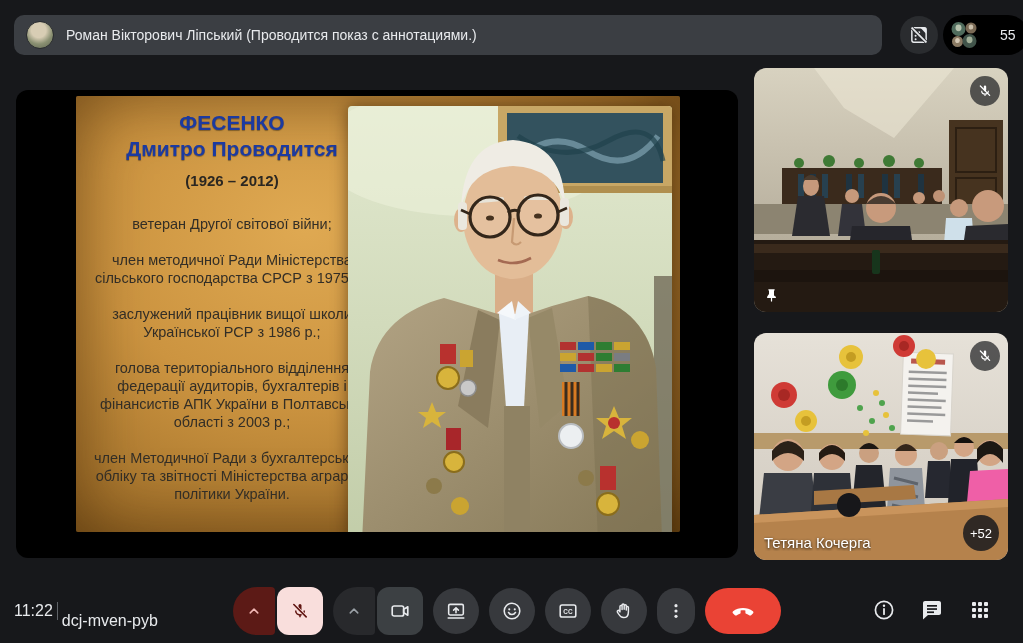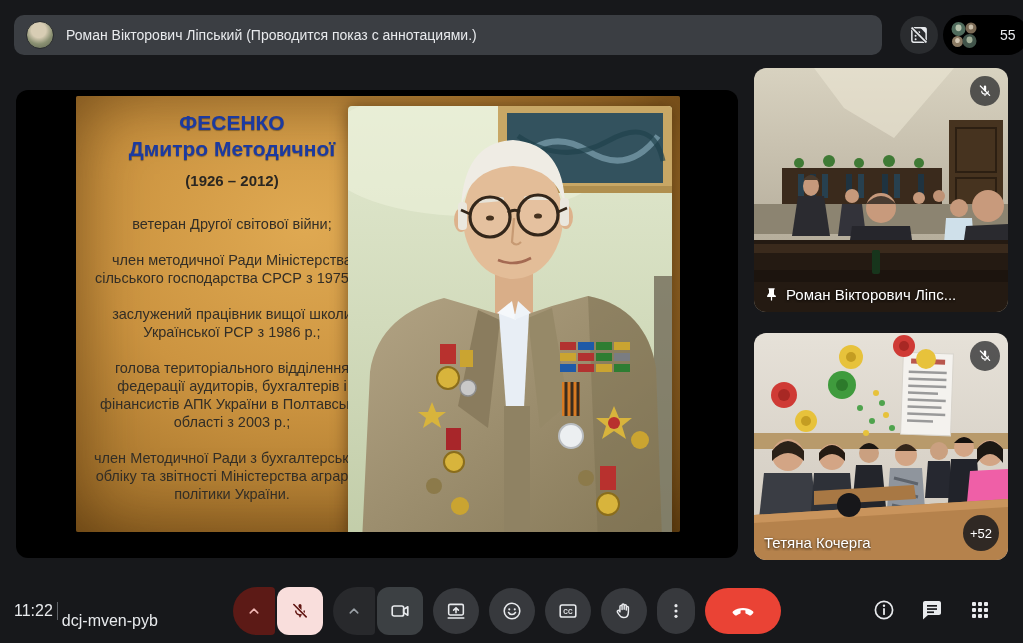--- a/index.html
+++ b/index.html
@@ -129,21 +129,21 @@
     <circle cx="20.5" cy="21" r="7" fill="#41544a"></circle>
       <ellipse cx="20.5" cy="19.8" rx="3" ry="3.4" fill="#b9c6ab" opacity=".8"></ellipse>
   </svg>
   <span class="participants-count">55</span>
 </button>
 
 <div class="abs stage">
   <div class="slide">
     <div class="slide-text">
       <h1 class="slide-title">ФЕСЕНКО</h1>
-      <h1 class="slide-title">Дмитро Методичної</h1>
+      <h1 class="slide-title">Дмитро Проводится</h1>
       <div class="slide-years">(1926 – 2012)</div>
       <p>ветеран Другої світової війни;</p>
       <p>член методичної Ради Міністерства сільського господарства СРСР з 1975 р.;</p>
       <p>заслужений працівник вищої школи Української РСР з 1986 р.;</p>
       <p>голова територіального відділення федерації аудиторів, бухгалтерів і фінансистів АПК України в Полтавській області з 2003 р.;</p>
       <p>член Методичної Ради з бухгалтерського обліку та звітності Міністерства аграрної політики України.</p>
     </div>
 
     <div class="slide-photo">
       <svg width="324" height="436" viewBox="0 0 324 436">
@@ -294,21 +294,20 @@
       <rect x="10.2" y="3.8" width="3.6" height="8.6" rx="1.8" fill="#fff"></rect>
       <path d="M7 11.5a5 5 0 0 0 10 0" fill="none" stroke="#fff" stroke-width="1.7"></path>
       <line x1="12" y1="16.5" x2="12" y2="19.4" stroke="#fff" stroke-width="1.7"></line>
       <line x1="5" y1="4.5" x2="19" y2="18.5" stroke="#fff" stroke-width="1.9" stroke-linecap="round"></line>
     </svg>
   </div>
   <div class="tile-label">
     <svg width="15" height="15" viewBox="0 0 24 24">
       <path d="M16 9V4h1V2H7v2h1v5c0 .6-.4 1.2-.9 1.6L5 14v2h6v5l1 1 1-1v-5h6v-2l-2.1-1.4c-.5-.4-.9-1-.9-1.6z" fill="#fff"></path>
     </svg>
-    <span>Роман Вікторович Ліпс...</span>
   </div>
 </div>
 
 <div class="tile tile-2">
   <svg class="scene" width="254" height="227" viewBox="0 0 254 227">
     <defs>
       <linearGradient id="w2" x1="0" y1="0" x2="0" y2="1">
         <stop offset="0" stop-color="#e6e1d8"></stop>
           <stop offset="1" stop-color="#cfc8bd"></stop>
       </linearGradient>

